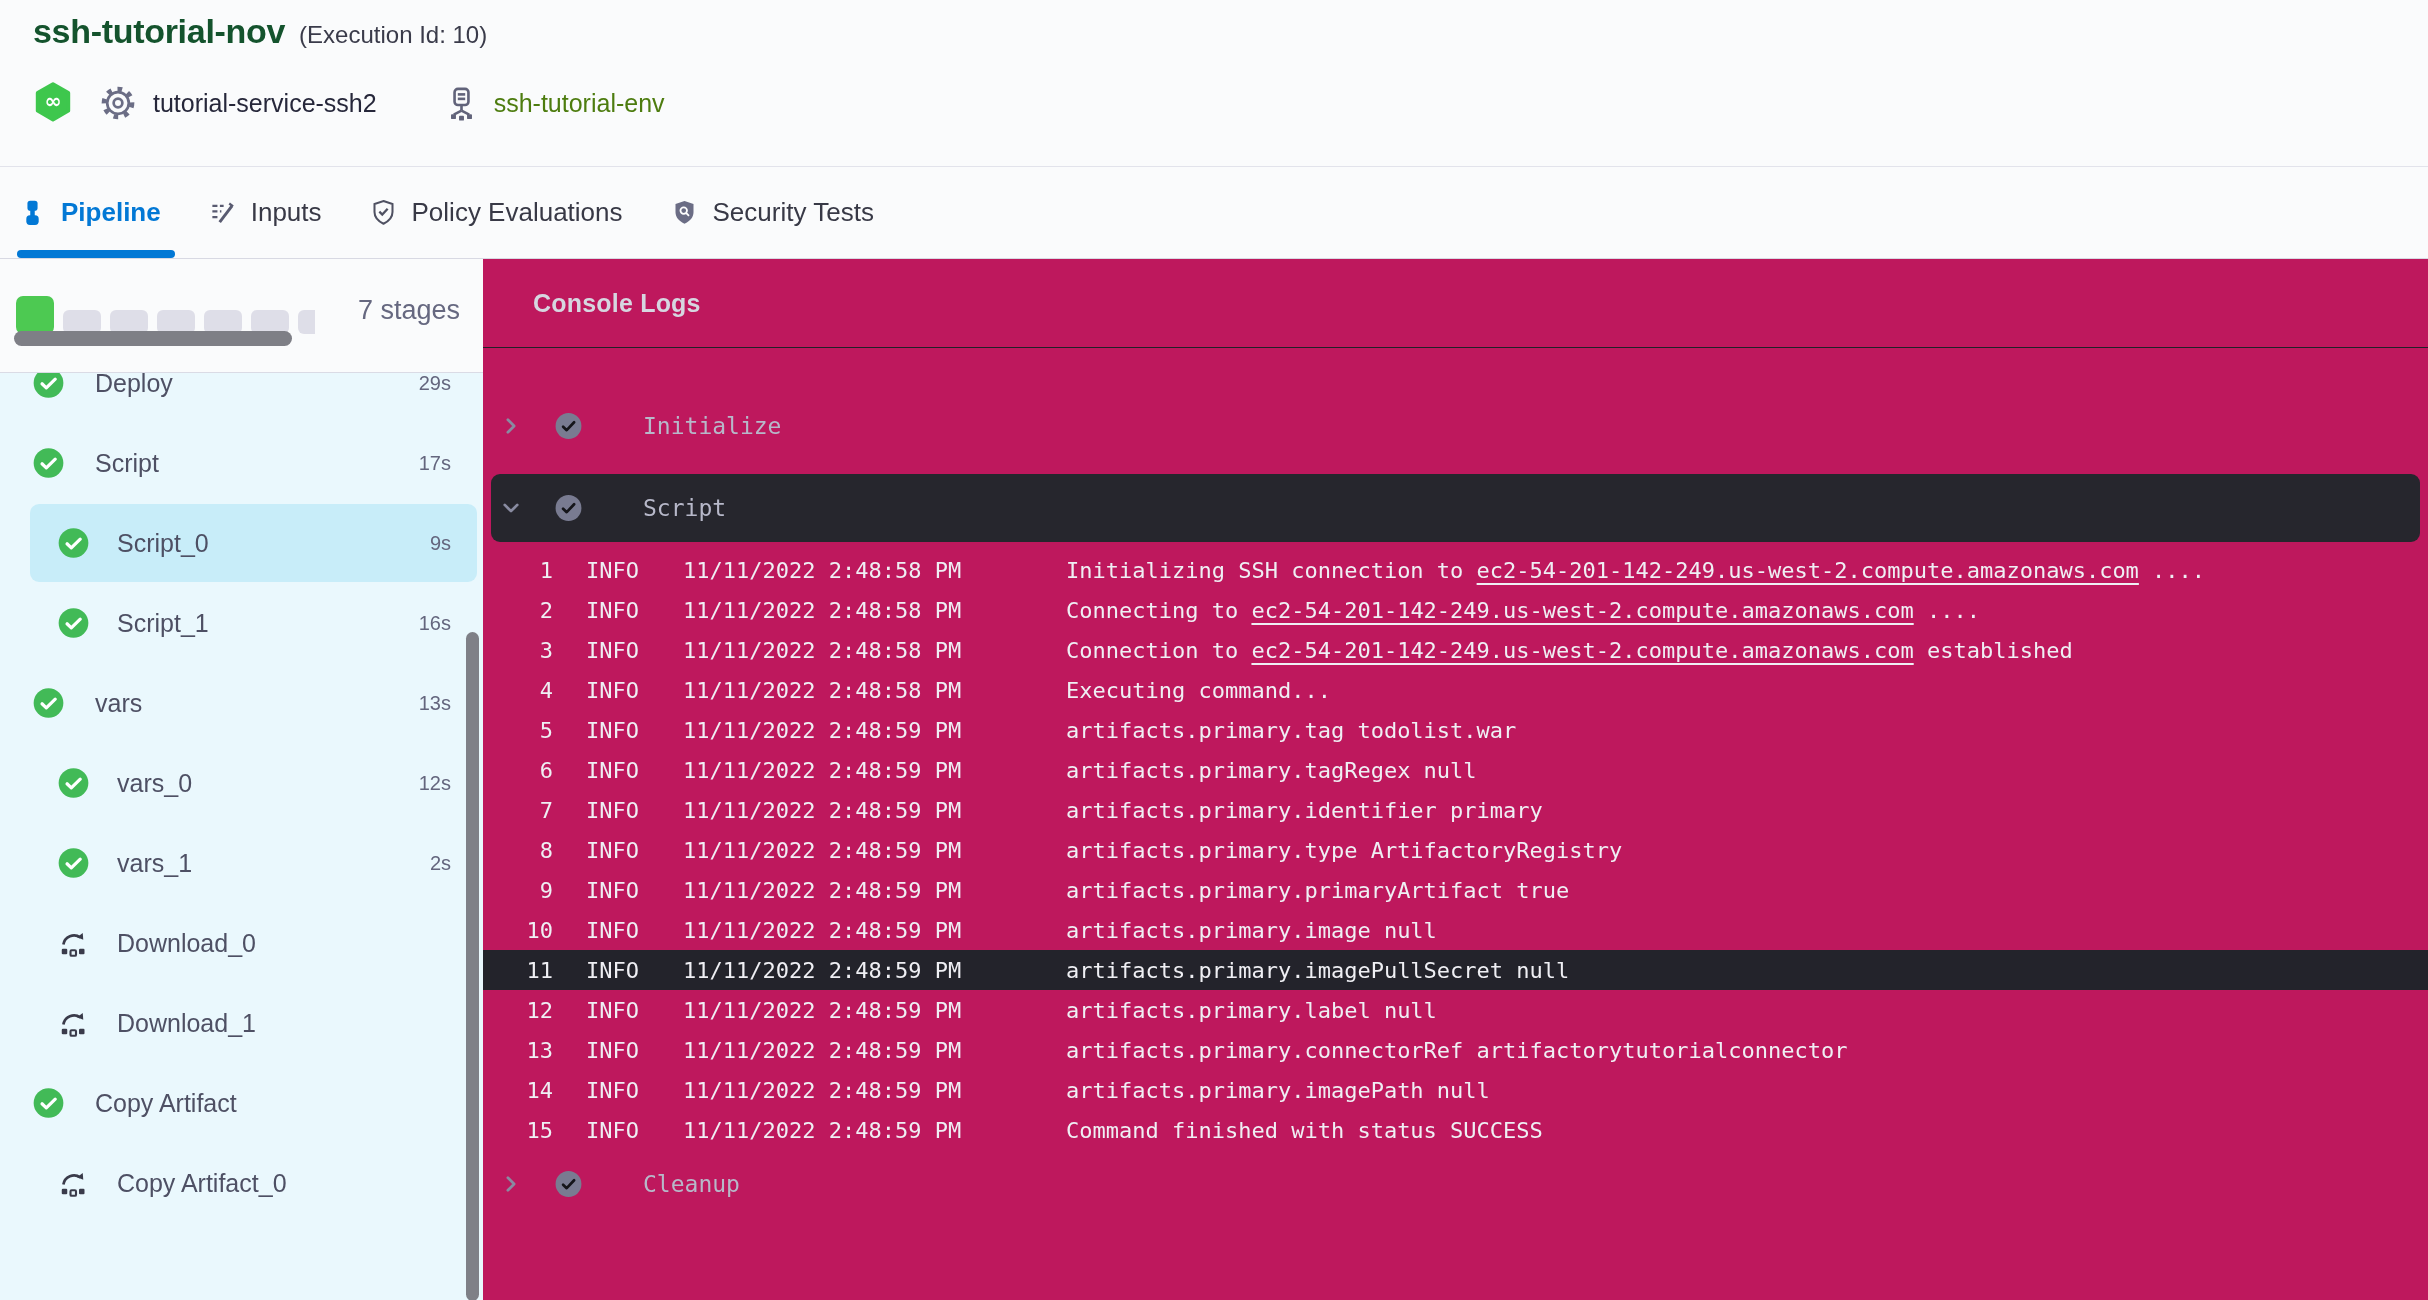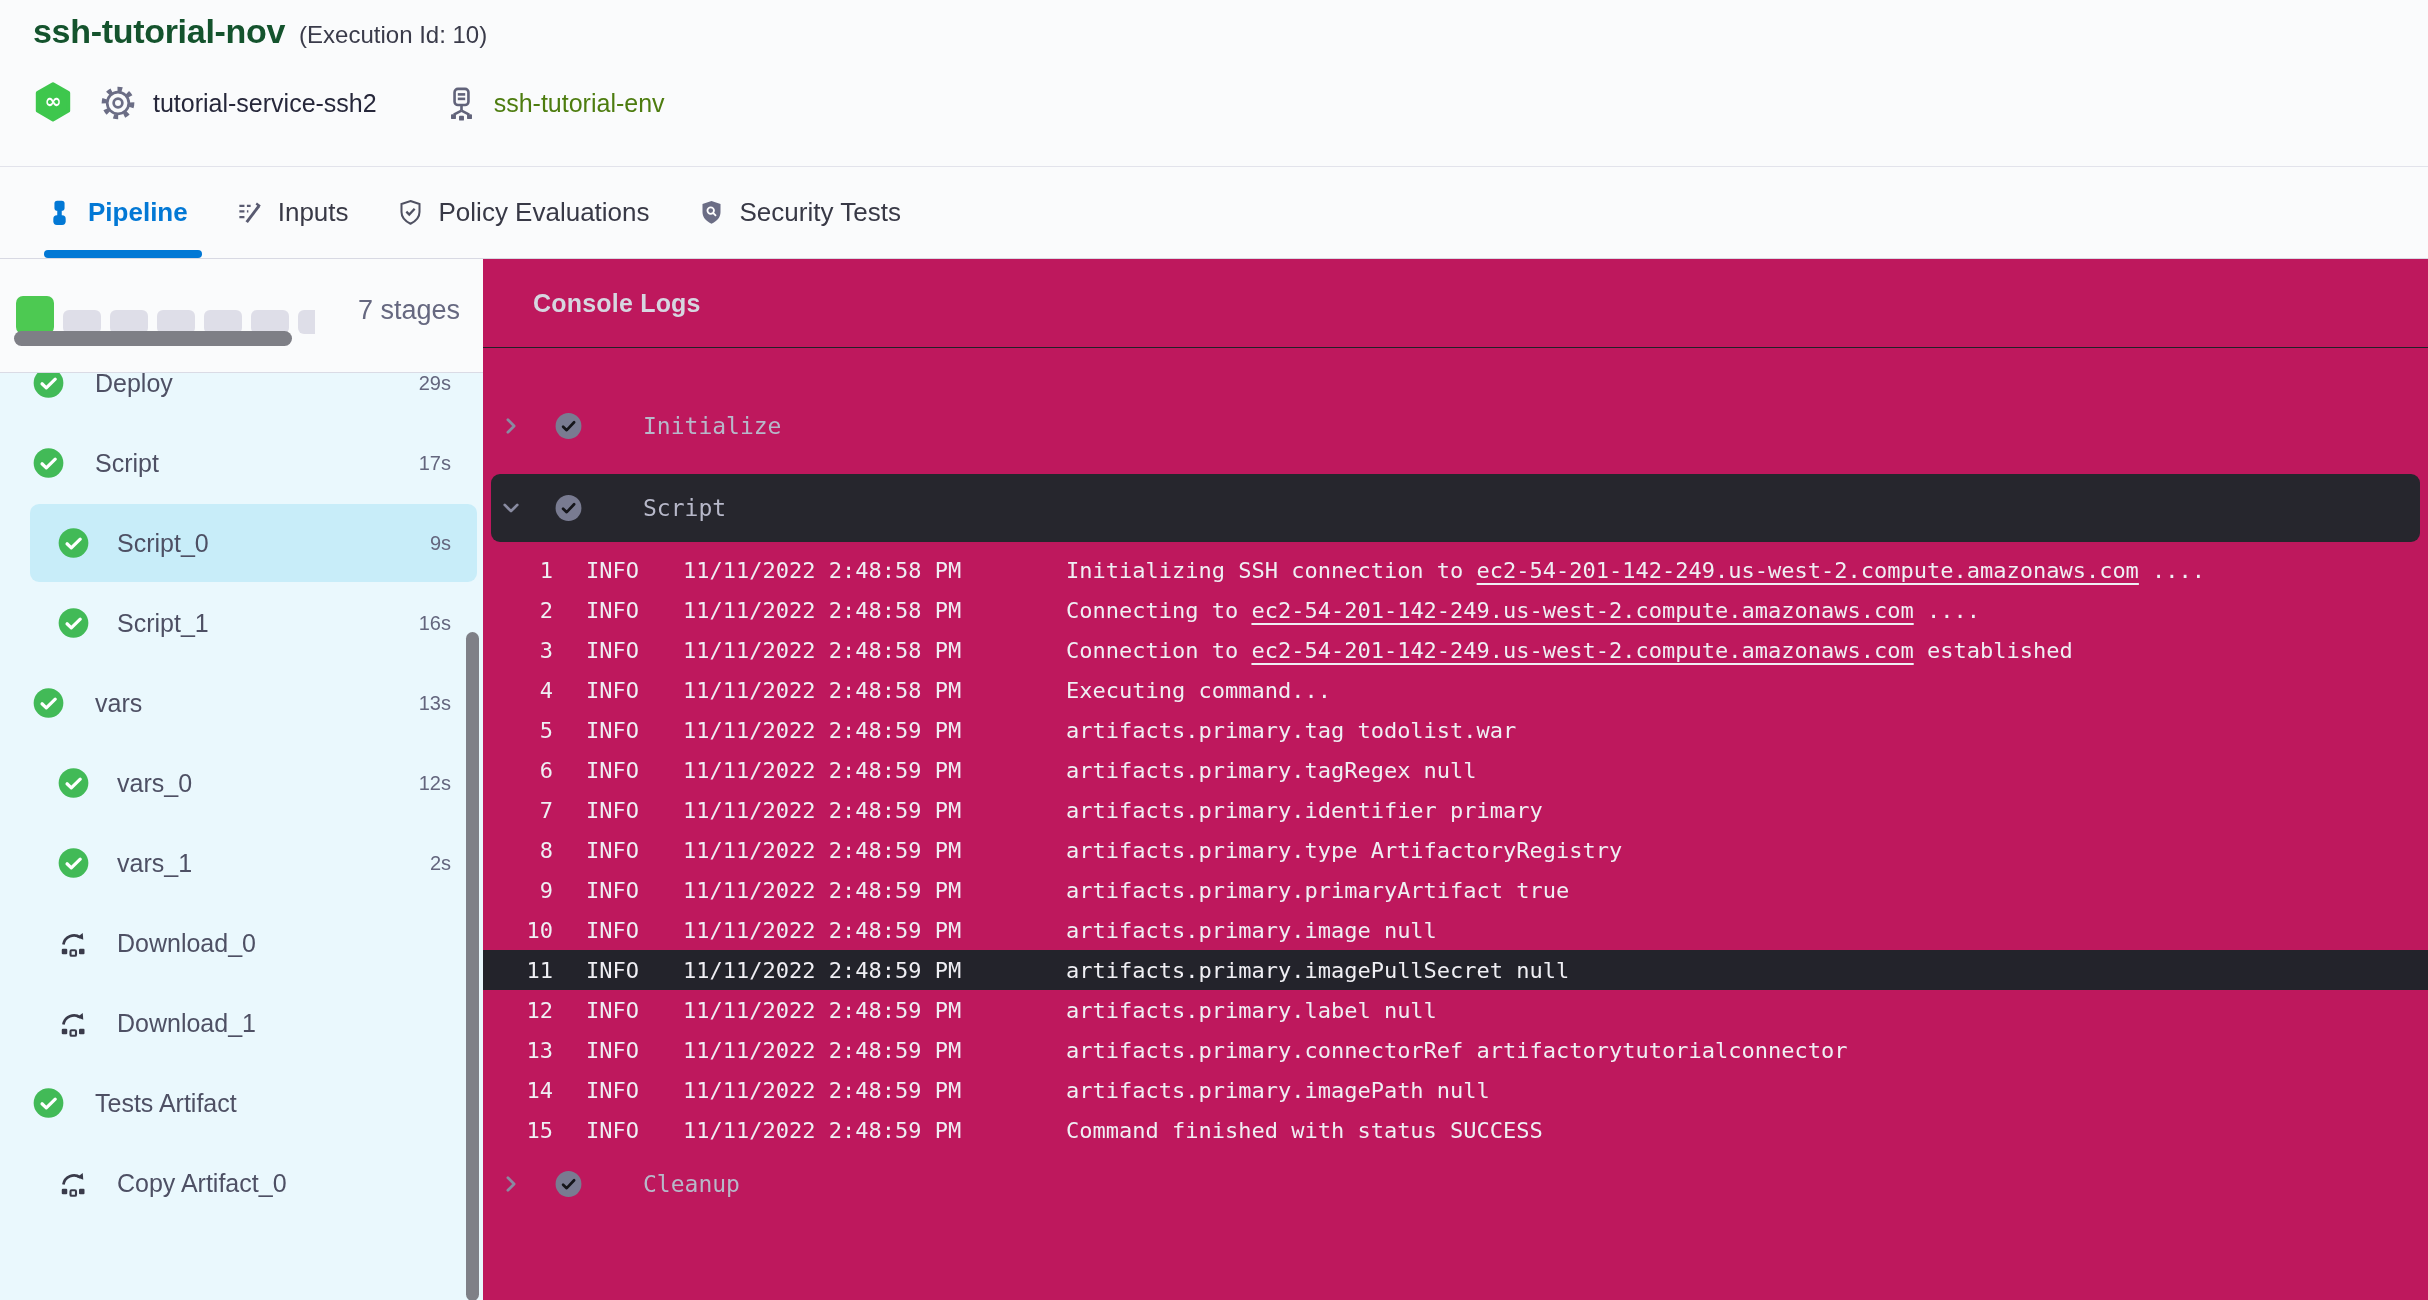--- a/index.html
+++ b/index.html
@@ -14,21 +14,21 @@
   .title-row{position:absolute;left:33px;top:12px;display:flex;align-items:baseline;}
   .page-title{font-size:34px;font-weight:700;color:#14532d;letter-spacing:-0.3px;}
   .exec-id{font-size:24px;color:#3A3B4A;margin-left:14px;}
   .meta-row{position:absolute;left:33px;top:78px;height:50px;display:flex;align-items:center;}
   .micon{display:flex;align-items:center;}
   .svc-gear{margin-left:27px;}
   .svc-name{margin-left:17px;font-size:25px;color:#26273A;}
   .env-icon{margin-left:66px;}
   .env-name{margin-left:14px;font-size:25px;color:#4d7c0f;}
   
-  .tabs-bar{height:91px;display:flex;align-items:center;padding-left:46px;
+  .tabs-bar{height:91px;display:flex;align-items:center;padding-left:19px;
     border-top:1px solid #E2E3EB;border-bottom:1px solid #D8D9E3;background:#FAFBFC;}
   .tab{position:relative;height:100%;display:flex;align-items:center;gap:15px;
     margin-right:48px;font-size:26px;color:#383946;cursor:pointer;}
   .tab .ticon{display:flex;}
   .tab.active{color:#0278D5;font-weight:700;}
   .tab.active::after{content:"";position:absolute;left:-2px;right:-14px;bottom:0;height:8px;
     background:#0278D5;border-radius:5px;}
   
   .main{display:flex;height:1042px;}
   
@@ -266,21 +266,21 @@
           </span>
           <span class="slabel">Download_1</span>
         </div>
         <div class="srow lvl0">
           <span class="sicon">
             <svg viewBox="0 0 24 24" width="31" height="31">
               <circle cx="12" cy="12" r="11.5" fill="#42BA57"></circle>
               <path d="M7 12.6l3.3 3.2L17.2 9" fill="none" stroke="#ffffff" stroke-width="2.5" stroke-linecap="round" stroke-linejoin="round"></path>
             </svg>
           </span>
-          <span class="slabel">Tests Artifact</span>
+          <span class="slabel">Copy Artifact</span>
         </div>
         <div class="srow lvl1">
           <span class="sicon">
             <svg viewBox="0 0 24 24" width="30" height="30">
               <path d="M4.3 13.2a8.6 8.6 0 0 1 13.6-5.6" fill="none" stroke="#3A3B4A" stroke-width="2.1"></path>
               <path d="M19.8 3.9l.4 5.4-5-1.9z" fill="#3A3B4A"></path>
               <rect x="3" y="16.6" width="4.4" height="4.4" rx="0.9" fill="#3A3B4A"></rect>
               <rect x="10" y="17.8" width="4.4" height="4.4" rx="0.9" fill="none" stroke="#3A3B4A" stroke-width="1.7"></rect>
               <rect x="16.8" y="16.6" width="4.4" height="4.4" rx="0.9" fill="#3A3B4A"></rect>
             </svg>

